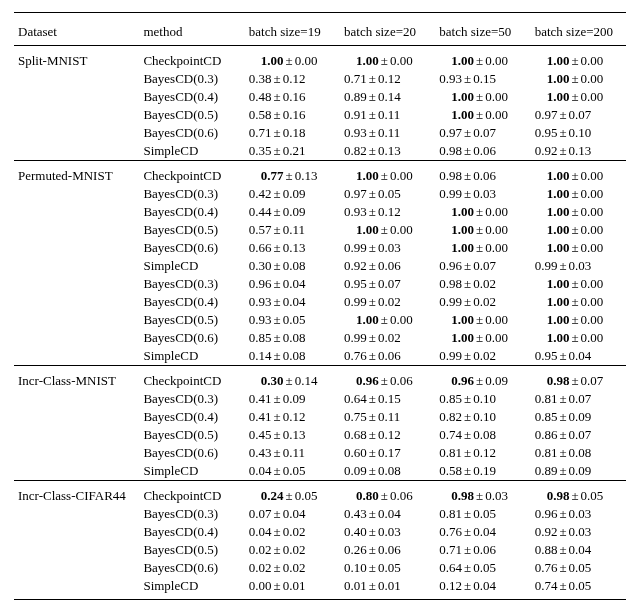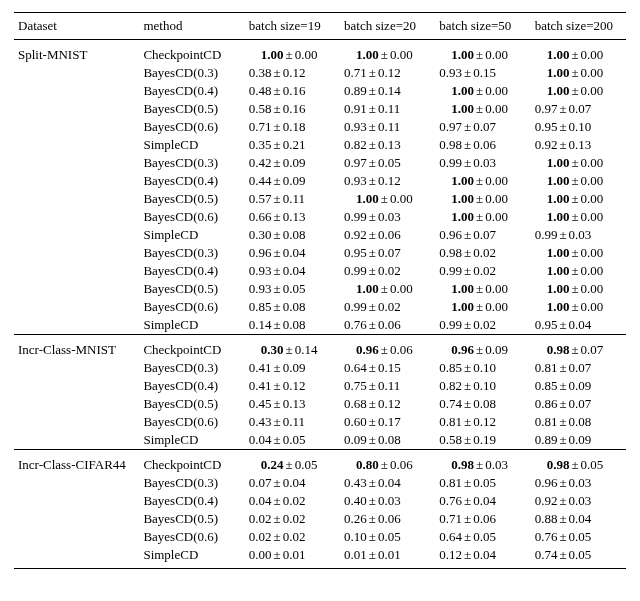--- a/index.html
+++ b/index.html
@@ -18,21 +18,21 @@
     table-layout: fixed;
   }
   th, td {
     text-align: left;
     padding: 1px 4px;
     white-space: nowrap;
   }
   thead th {
     border-top: 1px solid #000;
     border-bottom: 1px solid #000;
-    padding-top: 5px;
+    padding-top: 11px;
     padding-bottom: 5px;
     font-weight: normal;
   }
   tbody tr.group-first td {
     padding-top: 7px;
   }
   tbody tr.group-sep td {
     border-top: 1px solid #000;
   }
   tbody tr.last td {
@@ -110,20 +110,28 @@
         <td><span class="mv">0.95<span class="pm">±</span>0.10</span></td>
       </tr>
       <tr>
         <td></td>
         <td>SimpleCD</td>
         <td><span class="mv">0.35<span class="pm">±</span>0.21</span></td>
         <td><span class="mv">0.82<span class="pm">±</span>0.13</span></td>
         <td><span class="mv">0.98<span class="pm">±</span>0.06</span></td>
         <td><span class="mv">0.92<span class="pm">±</span>0.13</span></td>
       </tr>
+      <tr class="group-first group-sep">
+        <td>Permuted-MNIST</td>
+        <td>CheckpointCD</td>
+        <td><span class="mv"><b>0.77</b><span class="pm">±</span>0.13</span></td>
+        <td><span class="mv"><b>1.00</b><span class="pm">±</span>0.00</span></td>
+        <td><span class="mv">0.98<span class="pm">±</span>0.06</span></td>
+        <td><span class="mv"><b>1.00</b><span class="pm">±</span>0.00</span></td>
+      </tr>
       <tr>
         <td></td>
         <td>BayesCD(0.3)</td>
         <td><span class="mv">0.42<span class="pm">±</span>0.09</span></td>
         <td><span class="mv">0.97<span class="pm">±</span>0.05</span></td>
         <td><span class="mv">0.99<span class="pm">±</span>0.03</span></td>
         <td><span class="mv"><b>1.00</b><span class="pm">±</span>0.00</span></td>
       </tr>
       <tr>
         <td></td>

